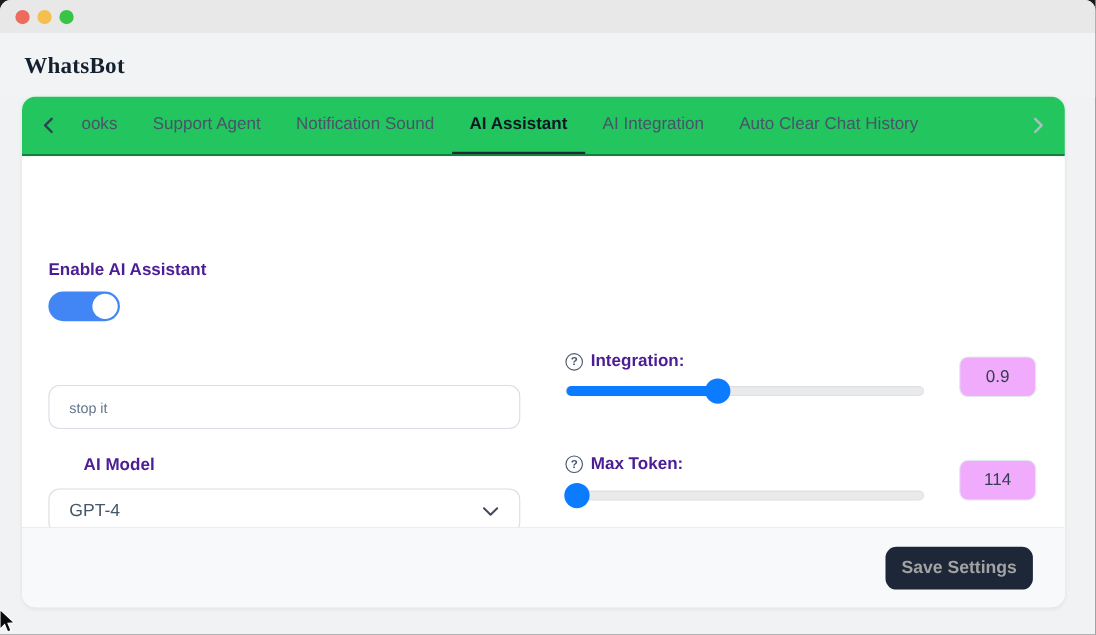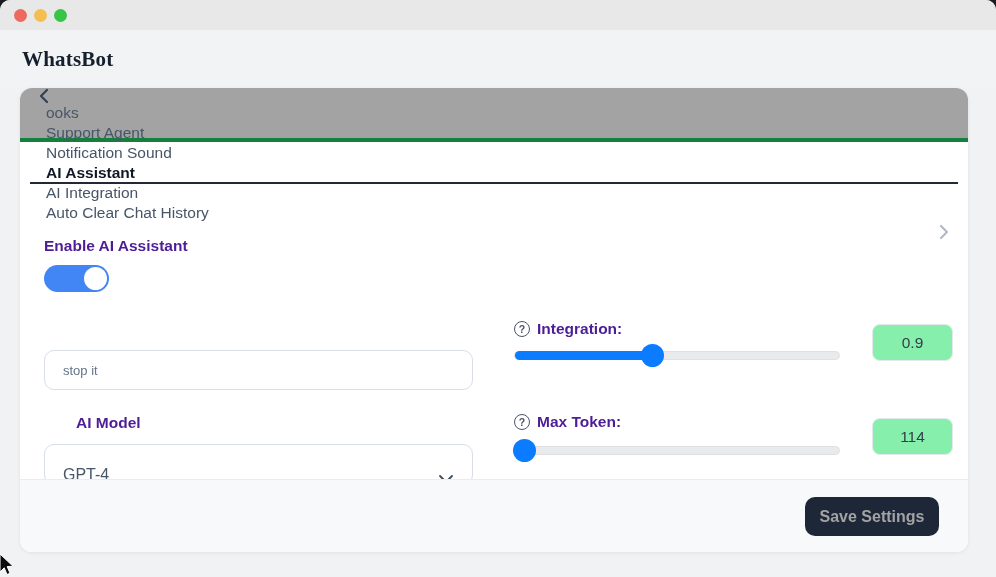--- a/index.html
+++ b/index.html
@@ -34,26 +34,25 @@
   }
   
   .card {
     position: absolute; left: 20px; top: 88px;
     width: 948px; height: 464px;
     background: #ffffff; border-radius: 12px;
     box-shadow: 0 1px 4px rgba(0,0,0,.07);
   }
   
   .tabstrip {
-    height: 54px; background: #a3a3a3;
+    height: 54px; background: #22c55e;
     border-radius: 12px 12px 0 0;
-    border-bottom: 4px solid #15803d;
+    border-bottom: 2px solid #15803d;
     display: flex; align-items: stretch;
     padding: 0 10px;
-    flex-direction: column;
   }
   .tab-nav {
     display: flex; align-items: center;
     padding: 0 8px; cursor: pointer;
   }
   .tab {
     display: flex; align-items: center;
     padding: 0 16px;
     font-size: 15.5px; font-weight: 500; color: #475569;
     white-space: nowrap; cursor: pointer;
@@ -85,21 +84,21 @@
     position: absolute; left: 24px; width: 429px;
     background: #ffffff; border: 1px solid #d9dee4; border-radius: 10px;
     font-family: "Liberation Sans", sans-serif;
   }
   .text-input {
     top: 208px; height: 40px;
     padding: 0 18px; font-size: 13px; color: #64748b; outline: none;
   }
   .select {
     top: 302px; height: 41px;
-    display: flex; align-items: flex-end; justify-content: space-between;
+    display: flex; align-items: center; justify-content: space-between;
     padding: 0 18px; cursor: pointer;
   }
   .select .select-value { font-size: 16px; color: #475569; }
   
   .help-row { position: absolute; display: flex; align-items: center; gap: 7px; }
   .help-icon {
     width: 16px; height: 16px; border-radius: 50%;
     border: 1.5px solid #47566b; color: #47566b;
     font-size: 10.5px; font-weight: 700;
     display: flex; align-items: center; justify-content: center;
@@ -111,22 +110,22 @@
   .slider .fill {
     position: absolute; left: 0; top: -1px; height: 9px;
     background: #0b7cff; border-radius: 5px 0 0 5px;
   }
   .slider .thumb {
     position: absolute; right: -11px; top: -7.5px;
     width: 23px; height: 23px; border-radius: 50%;
     background: #0b7cff; cursor: pointer;
   }
   .value-box {
-    position: absolute; width: 81px; height: 37px;
-    background: #86efac; border: 1px solid #e3e8ee; border-radius: 8px;
+    position: absolute; width: 70px; height: 37px;
+    background: #f0abfc; border: 1px solid #e3e8ee; border-radius: 8px;
     display: flex; align-items: center; justify-content: center;
     font-size: 15.5px; color: #333d4b;
   }
   
   .card-footer {
     position: absolute; left: 0; right: 0; bottom: 0; height: 73px;
     background: #f7f9fb; border-top: 1px solid #e9edf0;
     border-radius: 0 0 12px 12px;
   }
   .save-btn {

